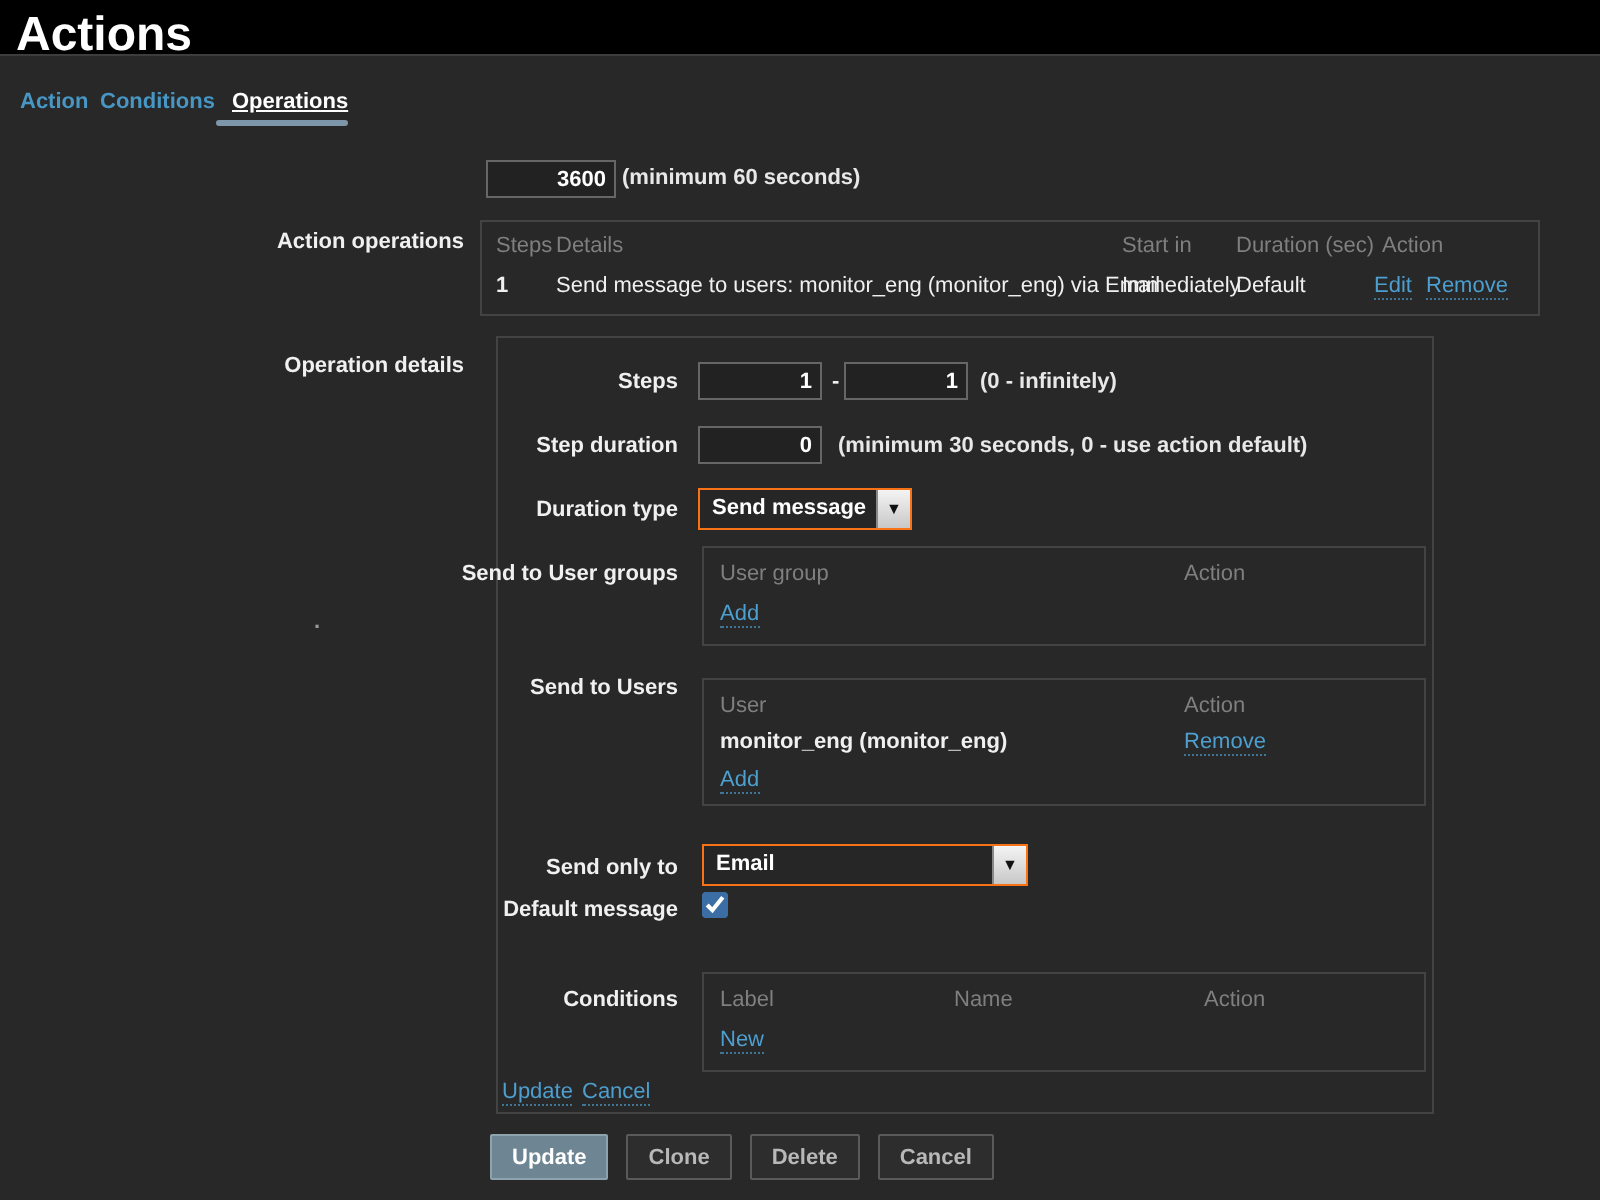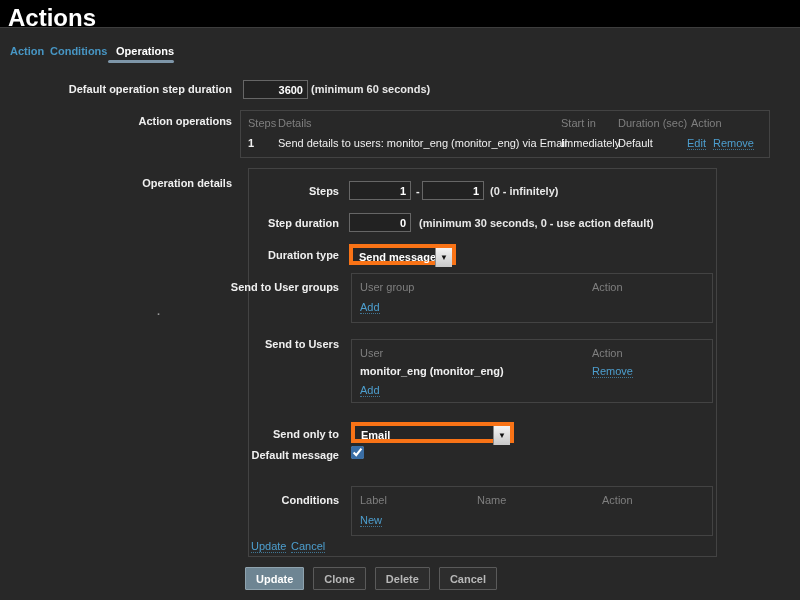--- a/index.html
+++ b/index.html
@@ -4,38 +4,38 @@
 <style>
   * { margin:0; padding:0; box-sizing:border-box; }
   body { background:#000; font-family:"Liberation Sans", sans-serif; }
   .screen { position:relative; width:800px; height:600px; background:#282828; overflow:hidden; font-size:11px; color:#dcdcdc; }
 
   .titlebar { position:absolute; left:0; top:0; width:800px; height:28px; background:#000; border-bottom:1px solid #3d3d3d; }
   .titlebar .title { position:absolute; left:8px; top:4px; font-size:24px; font-weight:700; color:#ffffff; }
 
   .tab { position:absolute; top:45px; font-size:11px; font-weight:700; cursor:pointer; }
   .tab.inactive { color:#4796c4; }
-  .tab.active { color:#ffffff; }
+  .tab.active { color:#ffffff;text-decoration:underline; }
   .tab-underline { position:absolute; left:108px; top:60px; width:66px; height:3px; background:#7e96a9; border-radius:2px; }
 
   .lbl { position:absolute; font-weight:700; color:#f0f0f0; white-space:nowrap; }
   .lbl.right { text-align:right; }
   .hint { position:absolute; font-weight:700; color:#e8e8e8; white-space:nowrap; }
 
   .txtinput { position:absolute; height:19px; background:#222222; border:1px solid #666666; color:#ffffff; font-family:"Liberation Sans", sans-serif; font-size:11px; font-weight:700; text-align:right; padding:0 4px; }
 
   .box { position:absolute; border:1px solid #434343; background:#282828; }
   .th { position:absolute; color:#7f7f7f; font-weight:400; white-space:nowrap; }
   .cell { position:absolute; color:#f0f0f0; white-space:nowrap; }
   .cell.b { font-weight:700; }
 
   .lnk { color:#4d9fcf; cursor:pointer; text-decoration:none; border-bottom:1px dotted rgba(77,159,207,.65); white-space:nowrap; }
   .lnk-abs { position:absolute; }
 
-  .sel { position:absolute; height:21px; background:#262626; border:4px solid #f97316; color:#ffffff; font-weight:700; cursor:pointer; }
+  .sel { position:absolute; height:21px; background:#262626; border:1px solid #f97316; color:#ffffff; font-weight:700; cursor:pointer; }
   .sel .sel-text { position:absolute; left:6px; top:3px; white-space:nowrap; }
   .sel .sel-arrow { position:absolute; right:0; top:0; width:17px; height:19px; background:linear-gradient(#f4f4f4,#c8c8c8); border-left:1px solid #888; color:#111; text-align:center; line-height:19px; font-size:8px; }
 
   .chk { position:absolute; width:13px; height:13px; accent-color:#3a6ea5; cursor:pointer; }
 
   .btnrow { position:absolute; left:245px; top:567px; display:flex; gap:9px; }
   .btn { height:23px; padding:0 10px; min-width:44px; font-family:"Liberation Sans", sans-serif; font-size:11px; font-weight:700; cursor:pointer; background:#2d2d2d; border:1px solid #5a5a5a; color:#b8b8b8; border-radius:1px; }
   .btn.primary { background:#6e8593; border:1px solid #8fa3ae; color:#ffffff; min-width:52px; }
 
   .dot { position:absolute; left:157px; top:305px; color:#9a9a9a; font-weight:700; }
@@ -47,34 +47,33 @@
 
   <div class="titlebar">
     <div class="title">Actions</div>
   </div>
 
   <div class="tab inactive" style="left:10px;">Action</div>
   <div class="tab inactive" style="left:50px;">Conditions</div>
   <div class="tab active" style="left:116px;">Operations</div>
   <div class="tab-underline"></div>
 
-  <div class="lbl right" style="left:0; width:232px; top:83px;">Default operation step duration</div>
   <input class="txtinput" style="left: 243px; top: 80px; width: 65px;" value="3600">
   <div class="hint" style="left:311px; top:83px;">(minimum 60 seconds)</div>
 
   <div class="lbl right" style="left:0; width:232px; top:115px;">Action operations</div>
   <div class="box" style="left:240px; top:110px; width:530px; height:48px;">
     <div class="th" style="left:7px; top:6px;">Steps</div>
     <div class="th" style="left:37px; top:6px;">Details</div>
     <div class="th" style="left:320px; top:6px;">Start in</div>
     <div class="th" style="left:377px; top:6px;">Duration (sec)</div>
     <div class="th" style="left:450px; top:6px;">Action</div>
     <div>
       <div class="cell b" style="left:7px; top:26px;">1</div>
-      <div class="cell" style="left:37px; top:26px;"><span class="b">Send details to users:</span><span> monitor_eng (monitor_eng) via Email</span></div>
+      <div class="cell" style="left:37px; top:26px;"><span class="b">Send message to users:</span><span> monitor_eng (monitor_eng) via Email</span></div>
       <div class="cell" style="left:320px; top:26px;">Immediately</div>
       <div class="cell" style="left:377px; top:26px;">Default</div>
       <span class="lnk lnk-abs" style="left:446px; top:26px;">Edit</span>
       <span class="lnk lnk-abs" style="left:472px; top:26px;">Remove</span>
     </div>
   </div>
 
   <div class="lbl right" style="left:0; width:232px; top:177px;">Operation details</div>
   <div class="dot">.</div>
 

